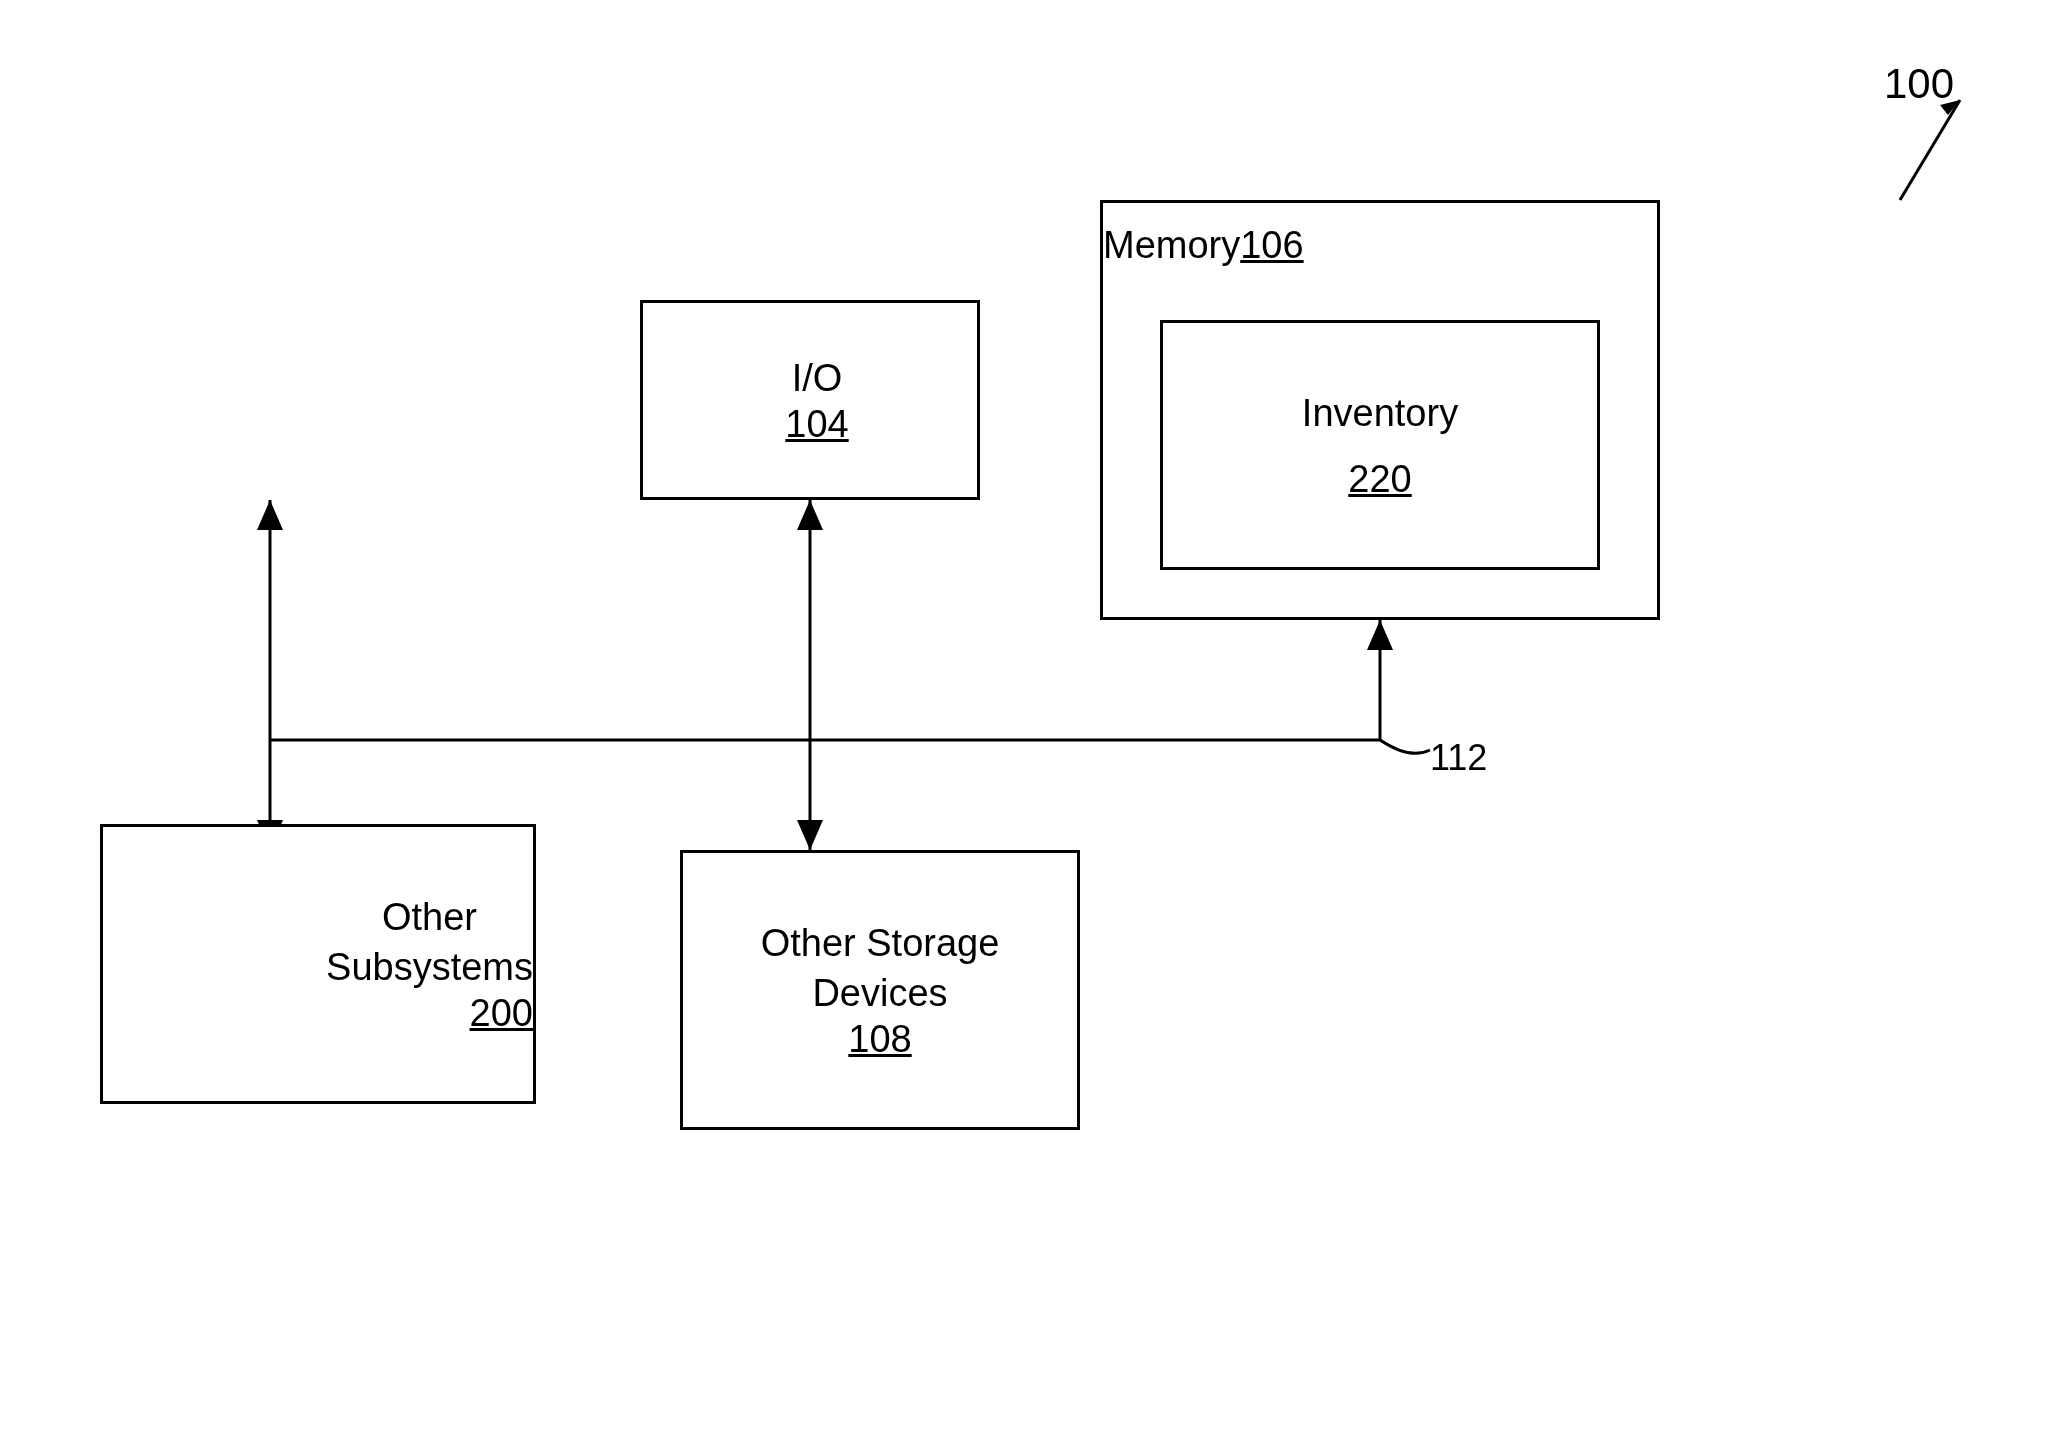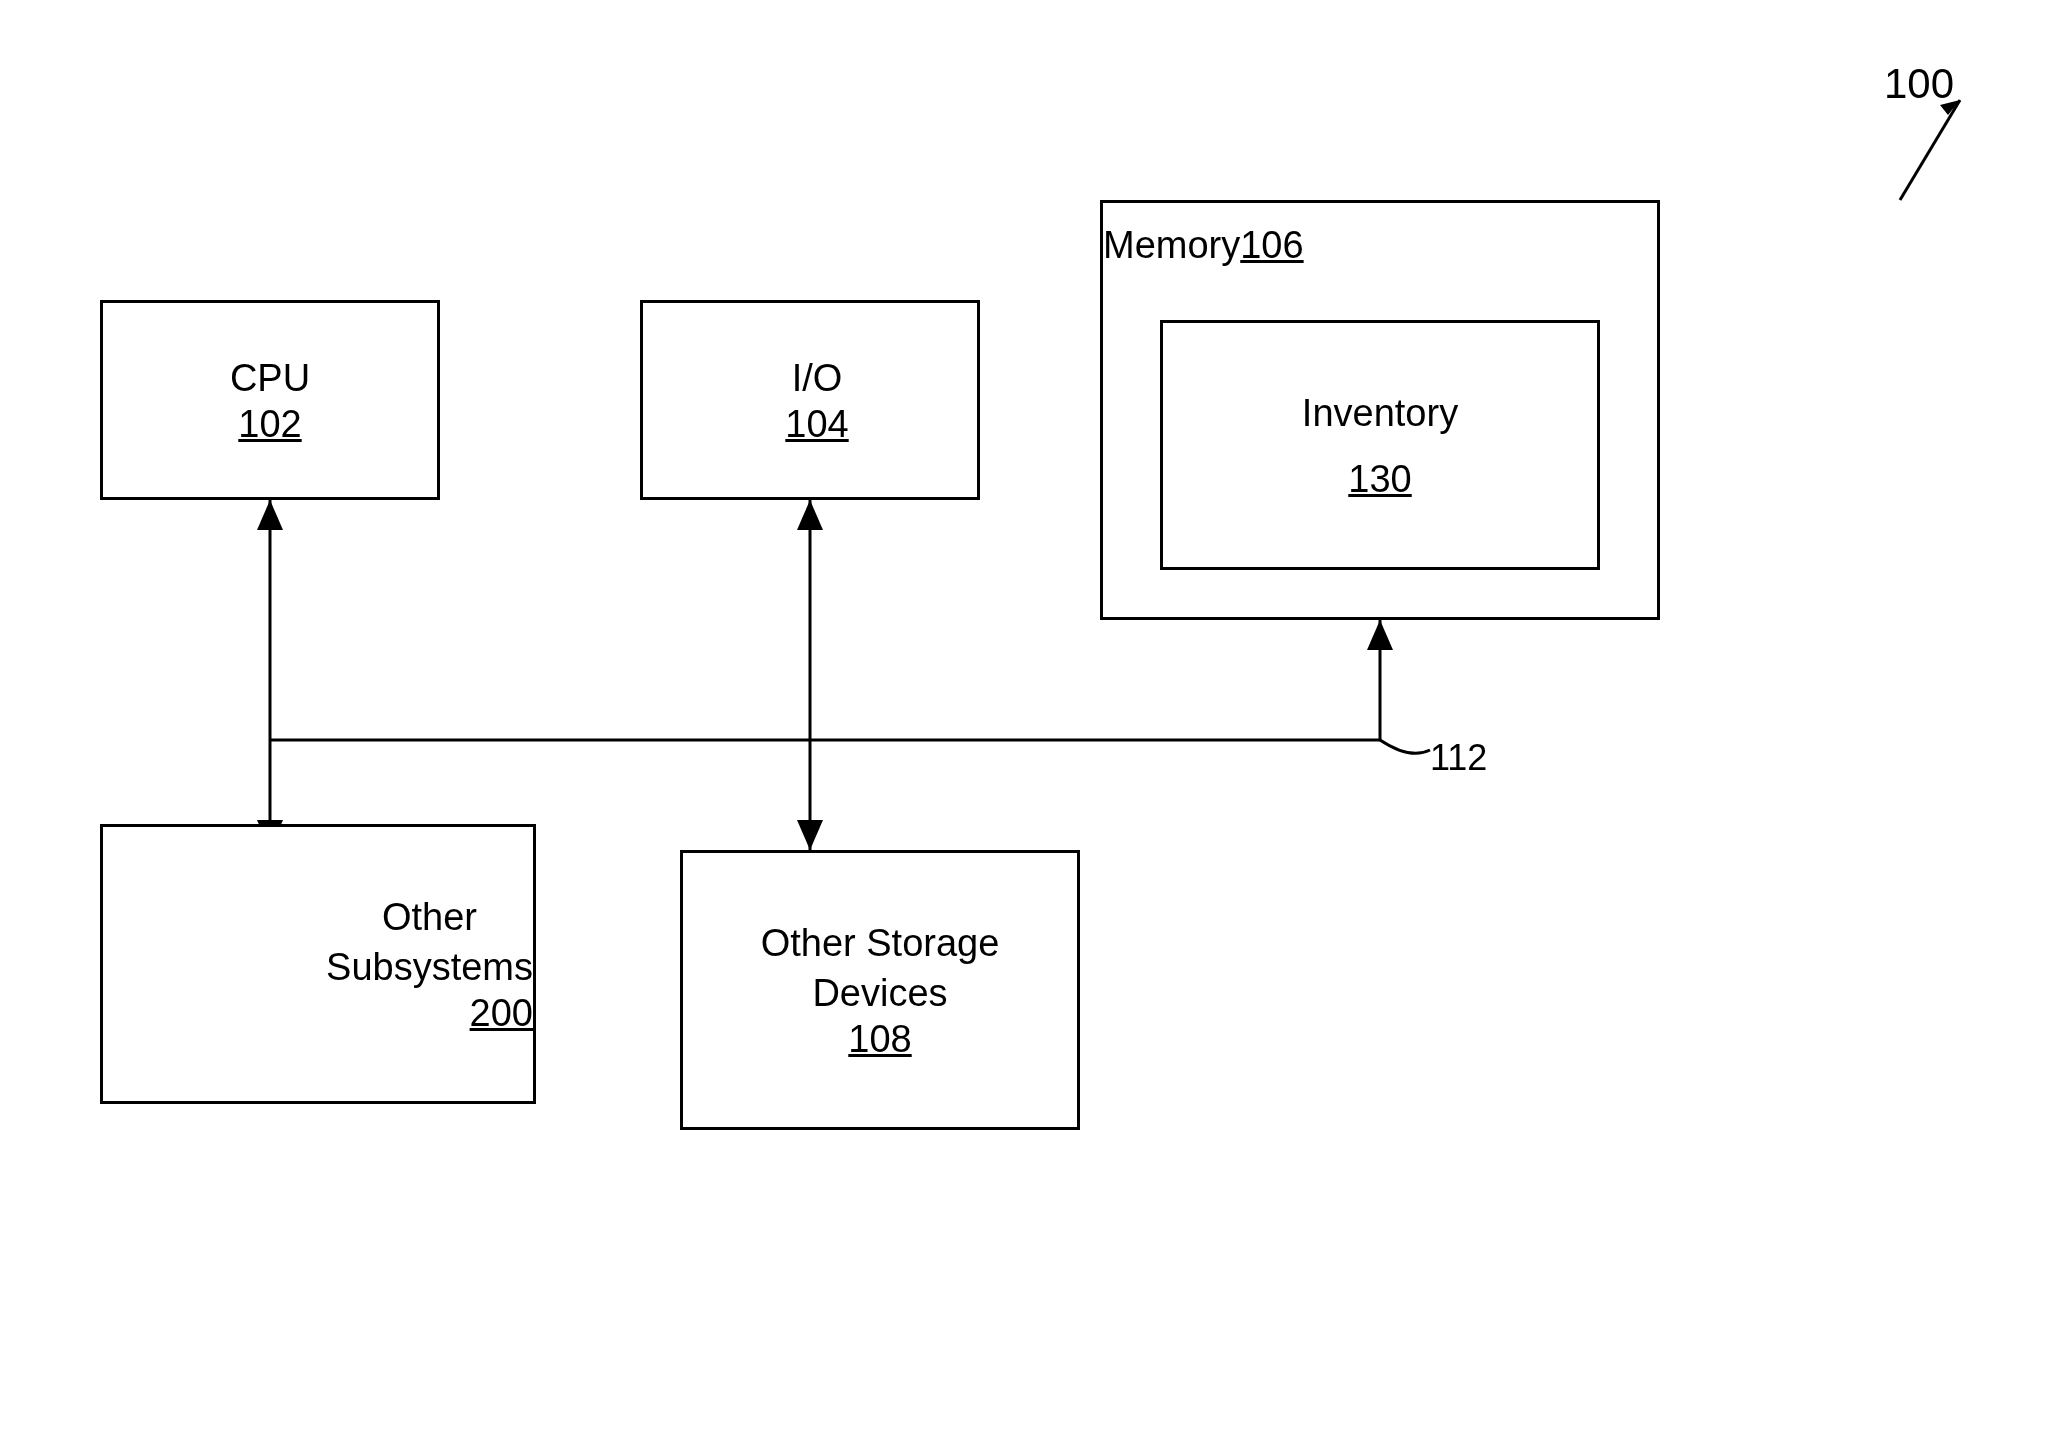--- a/index.html
+++ b/index.html
@@ -145,40 +145,36 @@
     <line x1="1380" y1="620" x2="1380" y2="740" stroke="#000" stroke-width="3"></line>
 
     <polygon points="1380,620 1367,650 1393,650" fill="#000"></polygon>
 
     <text x="1430" y="770" font-size="36" font-family="Arial" fill="#000">112</text>
 
     <path d="M 1380 740 Q 1410 760 1430 750" stroke="#000" stroke-width="3" fill="none"></path>
 
   </svg>
 
-  <div class="box" id="cpu-box">
-    <span class="box-label">CPU</span>
-    <span class="box-number">102</span>
-  </div>
 
   <div class="box" id="io-box">
     <span class="box-label">I/O</span>
     <span class="box-number">104</span>
   </div>
 
   <div class="box" id="memory-box">
     <div style="position:absolute; top:18px; left:0; right:0; display:flex; flex-direction:row; align-items:center;">
       <span class="box-label">Memory</span>
       <span class="box-number">106</span>
     </div>
   </div>
 
   <div class="box" id="inventory-box">
     <span class="box-label">Inventory</span>
-    <span class="box-number">130</span>
+    <span class="box-number">220</span>
   </div>
 
   <div class="box" id="subsystems-box">
     <span class="box-label">Other<br>Subsystems</span>
     <span class="box-number">200</span>
   </div>
 
   <div class="box" id="storage-box">
     <span class="box-label">Other Storage<br>Devices</span>
     <span class="box-number">108</span>

